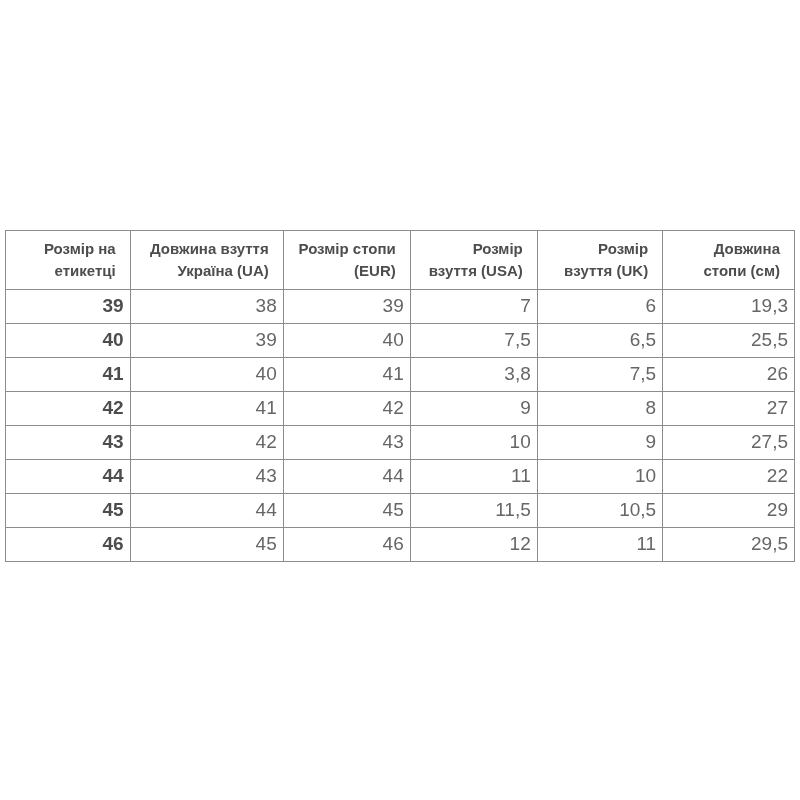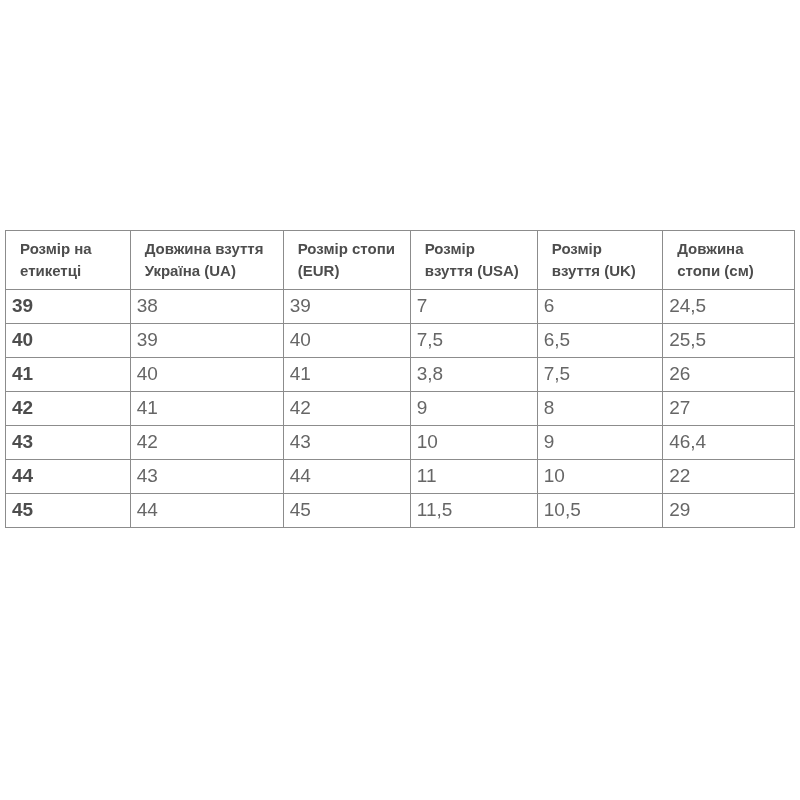--- a/index.html
+++ b/index.html
@@ -26,21 +26,21 @@
     width:790px;
   }
   table.size-table{
     border-collapse:collapse;
     width:100%;
     table-layout:fixed;
   }
   table.size-table th,
   table.size-table td{
     border:1px solid var(--border-color);
-    text-align:left;
+    text-align:right;
     vertical-align:middle;
     background:#ffffff;
   }
   table.size-table th{
     height:54px;
     padding:2px 14px;
     font-size:15px;
     font-weight:bold;
     color:var(--header-text);
     line-height:1.45;
@@ -81,21 +81,21 @@
           <th>Довжина стопи (см)</th>
         </tr>
     </thead>
     <tbody>
         <tr>
           <td>39</td>
           <td>38</td>
           <td>39</td>
           <td>7</td>
           <td>6</td>
-          <td>24,5</td>
+          <td>19,3</td>
         </tr>
         <tr>
           <td>40</td>
           <td>39</td>
           <td>40</td>
           <td>7,5</td>
           <td>6,5</td>
           <td>25,5</td>
         </tr>
         <tr>
@@ -113,33 +113,41 @@
           <td>9</td>
           <td>8</td>
           <td>27</td>
         </tr>
         <tr>
           <td>43</td>
           <td>42</td>
           <td>43</td>
           <td>10</td>
           <td>9</td>
-          <td>46,4</td>
+          <td>27,5</td>
         </tr>
         <tr>
           <td>44</td>
           <td>43</td>
           <td>44</td>
           <td>11</td>
           <td>10</td>
           <td>22</td>
         </tr>
         <tr>
           <td>45</td>
           <td>44</td>
           <td>45</td>
           <td>11,5</td>
           <td>10,5</td>
           <td>29</td>
         </tr>
+        <tr>
+          <td>46</td>
+          <td>45</td>
+          <td>46</td>
+          <td>12</td>
+          <td>11</td>
+          <td>29,5</td>
+        </tr>
       </tbody>
   </table>
 </div>
 
 </body></html>

